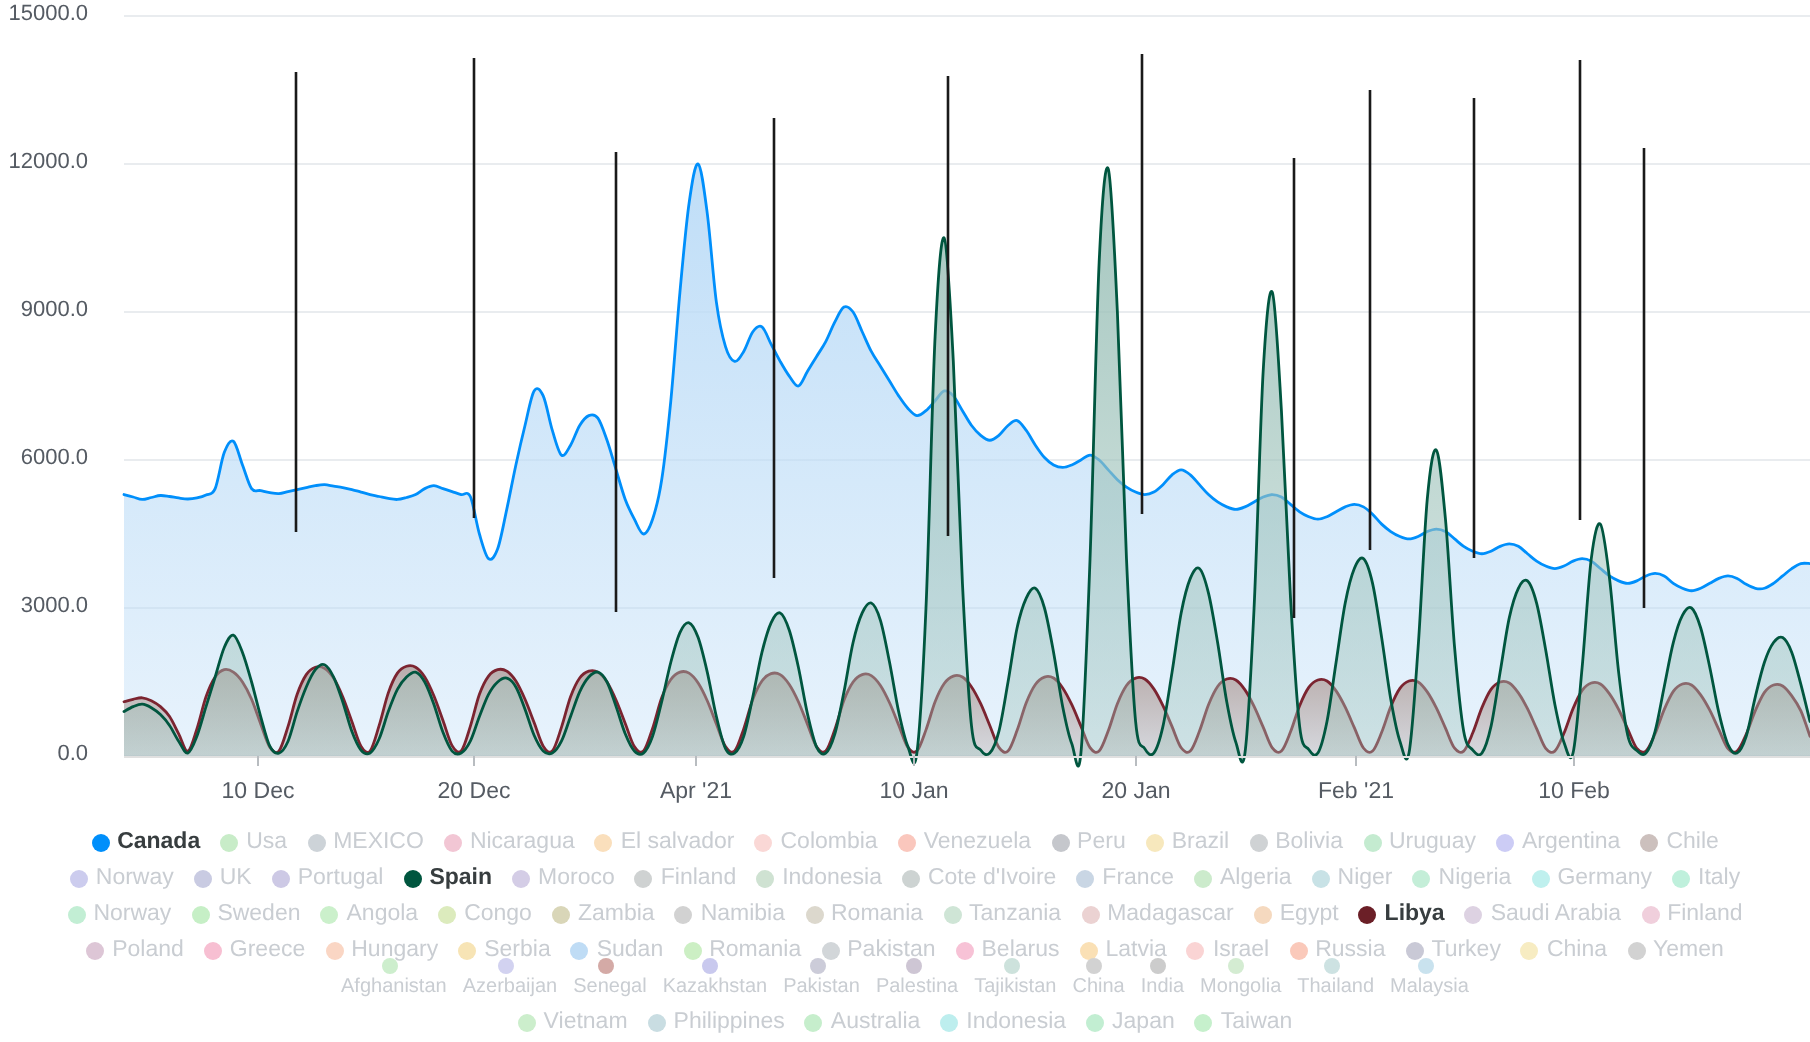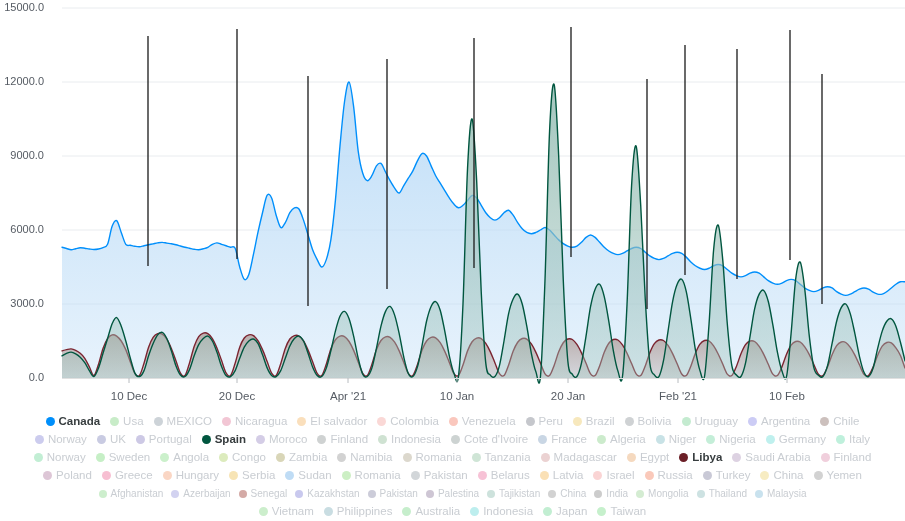--- a/index.html
+++ b/index.html
@@ -58,21 +58,21 @@
     font-size:11.5px;
     color:#c9cdd2;
     line-height:13px;
   }
   .legend-item.active .legend-label{
     color:#373d3f;
     font-weight:bold;
   }
   .legend-row.small .legend-label{font-size:10px;}
   .legend-row.small .legend-dot{width:8px;height:8px;}
-  .legend-row.small .legend-item{margin:0 4px;}
+  .legend-row.small .legend-item{margin:0 4px;flex-direction:column;}
 </style>
 </head>
 <body>
 
 <div id="root">
 
   <div id="plot-area">
     <svg id="plot-svg" width="905" height="390">
         <defs>
           <linearGradient id="grad0" x1="0" y1="0" x2="0" y2="1">

